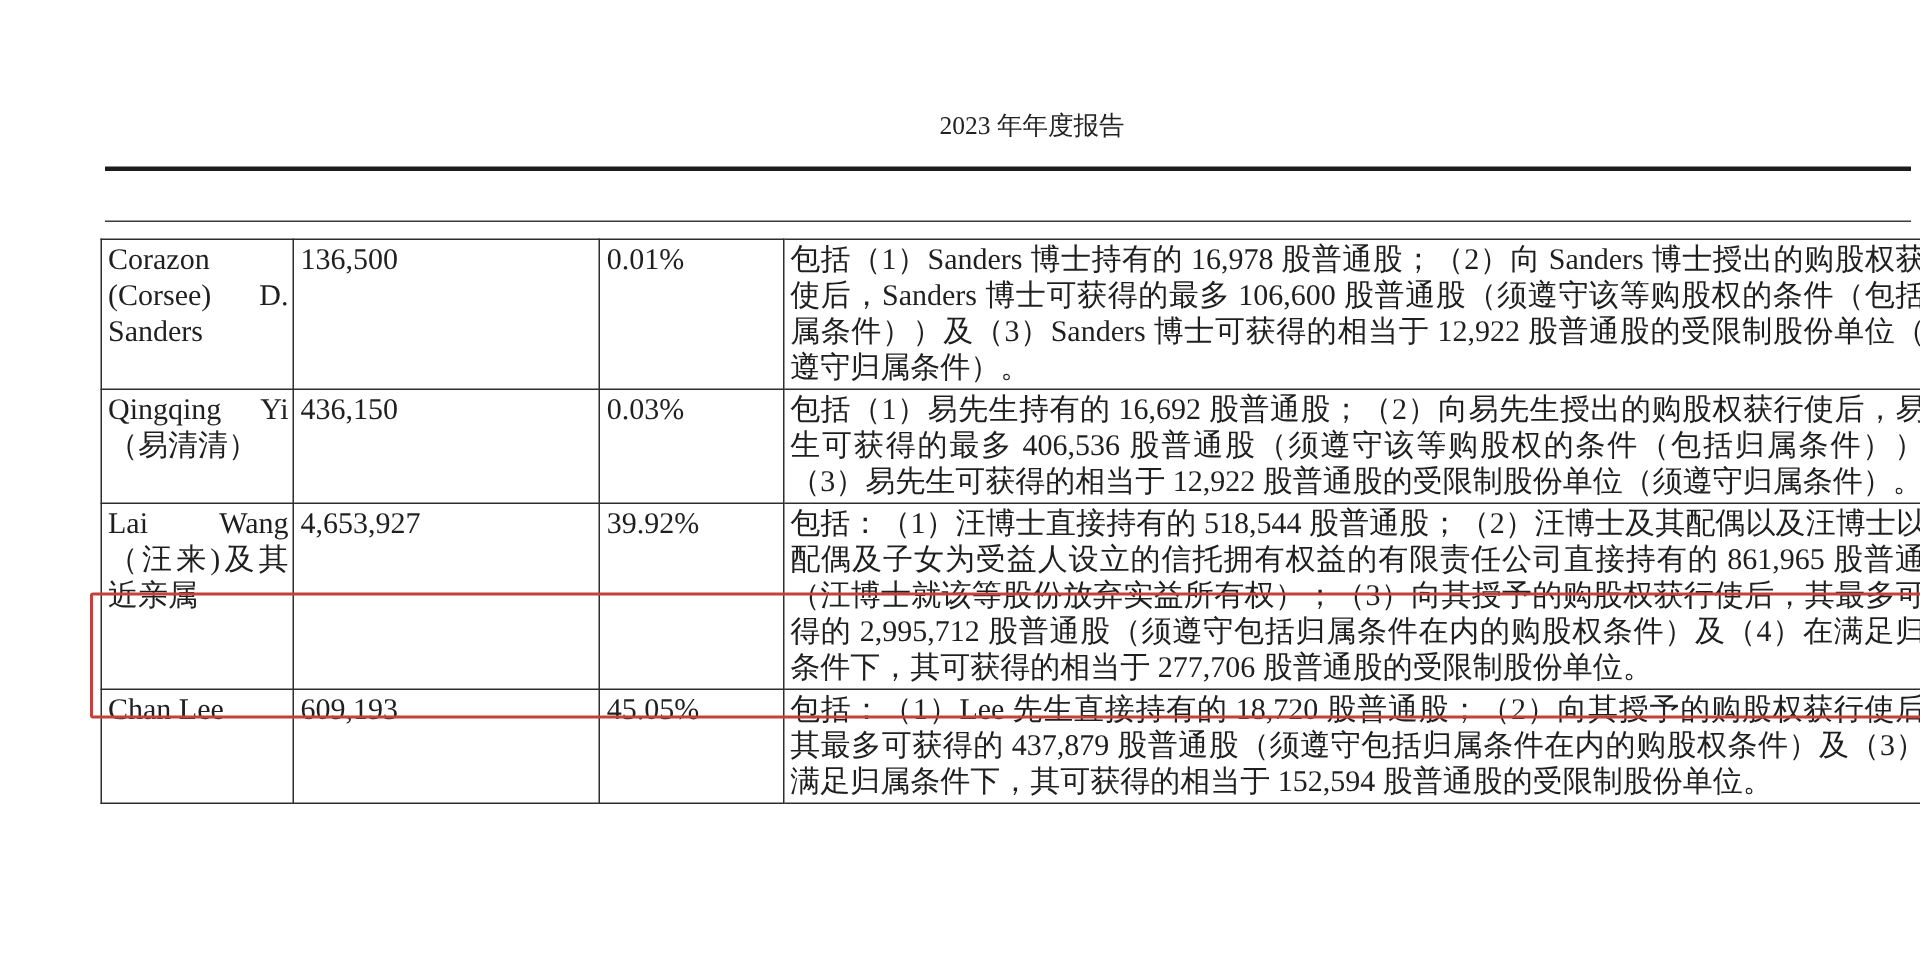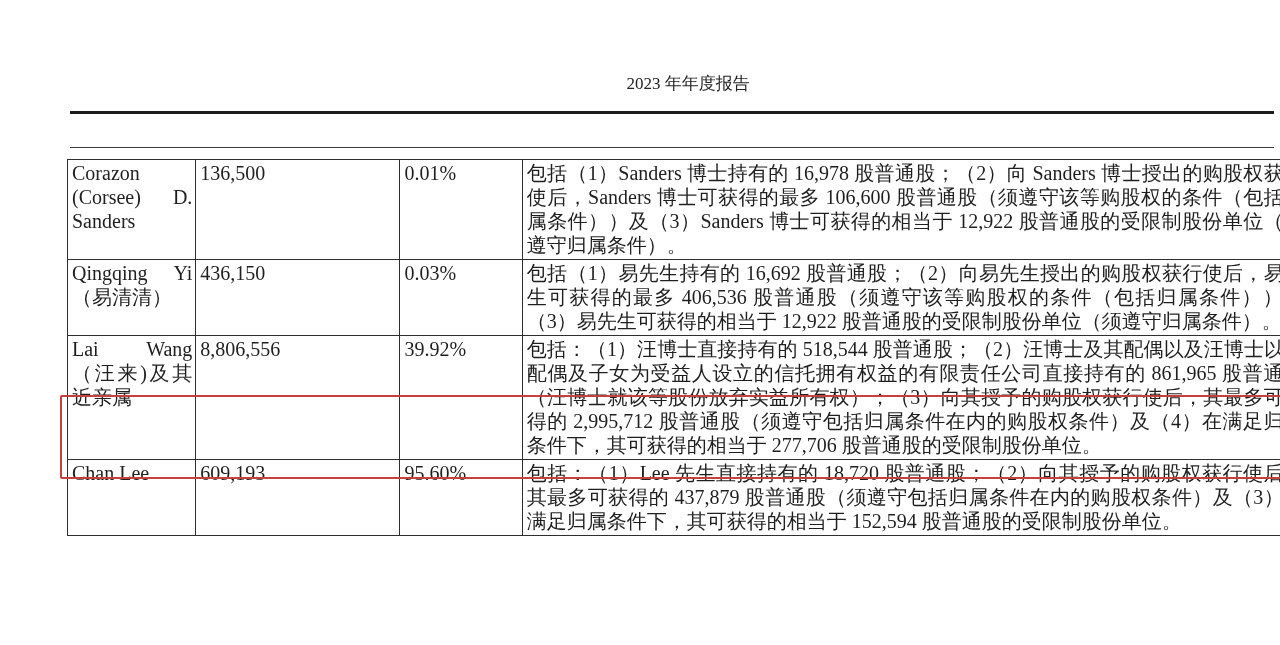--- a/index.html
+++ b/index.html
@@ -81,26 +81,26 @@
       <td class="col-desc">包括（1）Sanders 博士持有的 16,978 股普通股；（2）向 Sanders 博士授出的购股权获行使后，Sanders 博士可获得的最多 106,600 股普通股（须遵守该等购股权的条件（包括归属条件））及（3）Sanders 博士可获得的相当于 12,922 股普通股的受限制股份单位（须遵守归属条件）。</td>
     </tr>
     <tr class="r1">
       <td class="col-name">Qingqing Yi（易清清）</td>
       <td class="col-shares">436,150</td>
       <td class="col-pct">0.03%</td>
       <td class="col-desc">包括（1）易先生持有的 16,692 股普通股；（2）向易先生授出的购股权获行使后，易先生可获得的最多 406,536 股普通股（须遵守该等购股权的条件（包括归属条件））及（3）易先生可获得的相当于 12,922 股普通股的受限制股份单位（须遵守归属条件）。</td>
     </tr>
     <tr class="r4">
       <td class="col-name">Lai Wang （汪来)及其近亲属</td>
-      <td class="col-shares">8,806,556</td>
+      <td class="col-shares">4,653,927</td>
       <td class="col-pct">39.92%</td>
       <td class="col-desc">包括：（1）汪博士直接持有的 518,544 股普通股；（2）汪博士及其配偶以及汪博士以其配偶及子女为受益人设立的信托拥有权益的有限责任公司直接持有的 861,965 股普通股（汪博士就该等股份放弃实益所有权）；（3）向其授予的购股权获行使后，其最多可获得的 2,995,712 股普通股（须遵守包括归属条件在内的购股权条件）及（4）在满足归属条件下，其可获得的相当于 277,706 股普通股的受限制股份单位。</td>
     </tr>
     <tr class="r5">
       <td class="col-name">Chan Lee</td>
       <td class="col-shares">609,193</td>
-      <td class="col-pct">95.60%</td>
+      <td class="col-pct">45.05%</td>
       <td class="col-desc">包括：（1）Lee 先生直接持有的 18,720 股普通股；（2）向其授予的购股权获行使后，其最多可获得的 437,879 股普通股（须遵守包括归属条件在内的购股权条件）及（3）在满足归属条件下，其可获得的相当于 152,594 股普通股的受限制股份单位。</td>
     </tr>
   </tbody>
 </table>
 
 <div class="highlight-box" style="border-color: rgb(196, 66, 60);"></div>
 
 </body></html>

